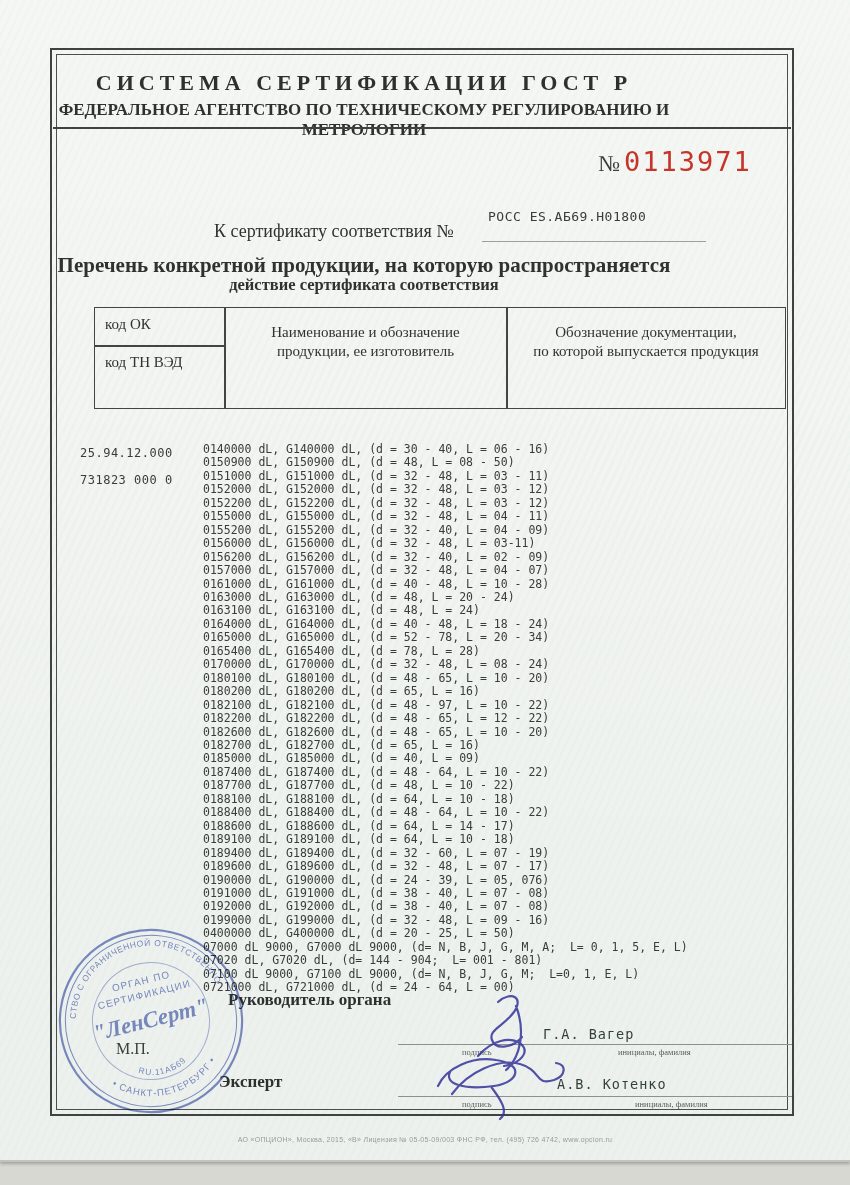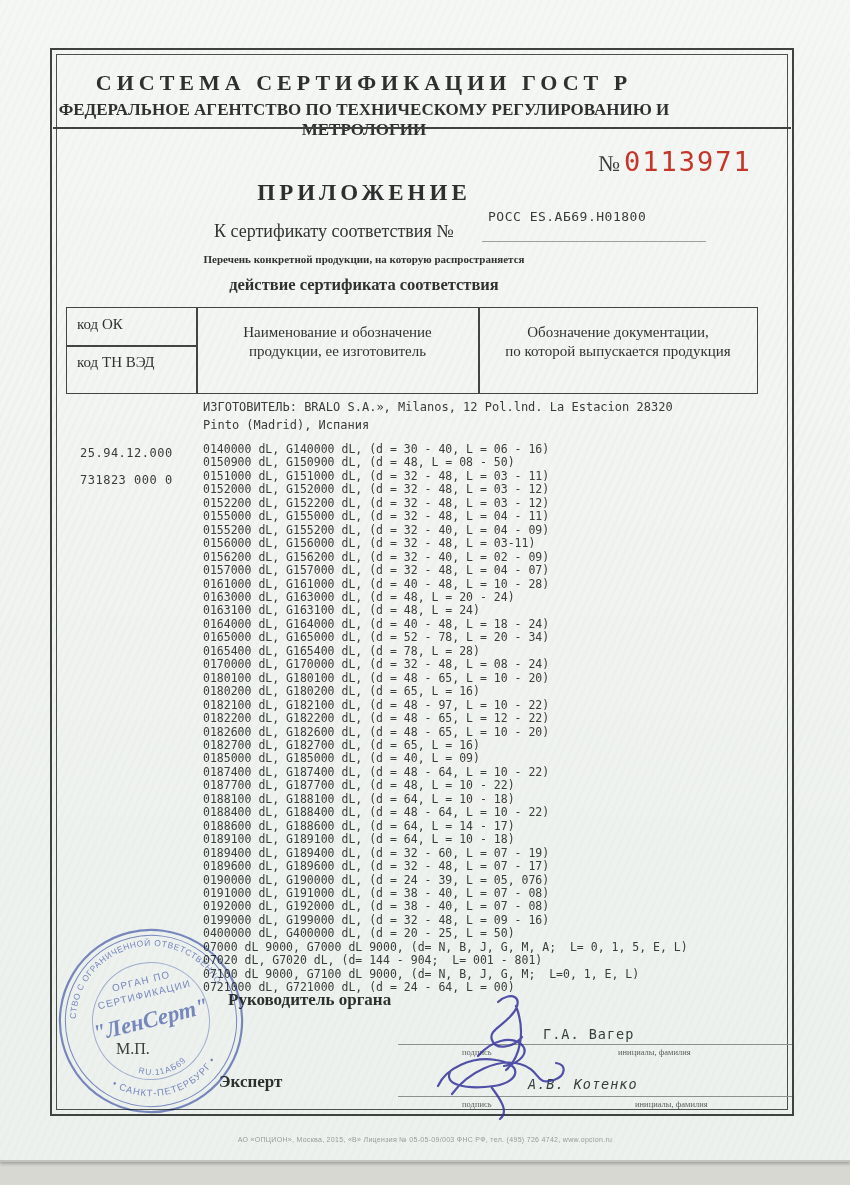--- a/index.html
+++ b/index.html
@@ -29,23 +29,23 @@
   .doc-title{top:70px;font-size:22px;font-weight:bold;letter-spacing:5px;color:#2c302f;}
   .doc-subtitle{top:100px;font-size:17px;font-weight:bold;letter-spacing:0px;color:#2c302f;}
   .header-rule{position:absolute;left:53px;top:127px;width:738px;height:2px;background:#3e4341;}
   .number-row{position:absolute;left:598px;top:146px;white-space:nowrap;}
   .number-sign{font-size:23px;color:#3a3f3d;}
   .number-value{font-family:"DejaVu Sans Mono", monospace;font-size:27px;letter-spacing:2px;font-weight:500;}
   .appendix-title{top:180px;font-size:23px;font-weight:bold;letter-spacing:4px;color:#2c302f;}
   .cert-ref-label{position:absolute;left:214px;top:221px;font-size:18px;color:#2e3331;}
   .cert-ref-value{position:absolute;left:488px;top:209px;font-family:"DejaVu Sans Mono", monospace;font-size:13px;letter-spacing:.5px;color:#3a3e3c;}
   .cert-ref-line{position:absolute;left:482px;top:241px;width:224px;height:1px;background:#9aa09d;}
-  .desc-line1{top:253px;font-size:11px;font-weight:bold;}
+  .desc-line1{top:253px;font-size:21px;font-weight:bold;}
   .desc-line2{top:275px;font-size:16.5px;font-weight:bold;}
-  .ptable{position:absolute;left:66px;top:307px;width:692px;height:87px;border:1.5px solid #41464-4;border:1.5px solid #414644;box-sizing:border-box;}
+  .ptable{position:absolute;left:94px;top:307px;width:692px;height:102px;border:1.5px solid #41464-4;border:1.5px solid #414644;box-sizing:border-box;}
   .ptable .v1{position:absolute;left:129px;top:0;width:1.5px;height:100%;background:#414644;}
   .ptable .v2{position:absolute;left:411px;top:0;width:1.5px;height:100%;background:#414644;}
   .ptable .h1{position:absolute;left:0;top:37px;width:129px;height:1.5px;background:#414644;}
   .ptable .c1a{position:absolute;left:10px;top:8px;font-size:15px;}
   .ptable .c1b{position:absolute;left:10px;top:46px;font-size:15px;}
   .ptable .c2{position:absolute;left:130px;top:15px;width:281px;text-align:center;font-size:15px;line-height:19px;white-space:pre-line;}
   .ptable .c3{position:absolute;left:412px;top:15px;width:278px;text-align:center;font-size:15px;line-height:19px;white-space:pre-line;}
   .mono{font-family:"DejaVu Sans Mono", monospace;color:#383c3a;}
   .manufacturer{position:absolute;left:203px;top:399px;font-size:12px;line-height:17.5px;white-space:pre;}
   .code-ok{position:absolute;left:80px;top:446px;font-size:12px;letter-spacing:.5px;}
@@ -72,41 +72,38 @@
 
   <div class="center-band doc-title">СИСТЕМА СЕРТИФИКАЦИИ ГОСТ Р</div>
   <div class="center-band doc-subtitle">ФЕДЕРАЛЬНОЕ АГЕНТСТВО ПО ТЕХНИЧЕСКОМУ РЕГУЛИРОВАНИЮ И МЕТРОЛОГИИ</div>
   <div class="header-rule"></div>
 
   <div class="number-row">
     <span class="number-sign">№</span>
     <span class="number-value" style="color:#c5352a;">0113971</span>
   </div>
 
-  <div class="center-band appendix-title">ПРИЛОЖЕНИЕ</div>
   <div class="cert-ref-label">К сертификату соответствия №</div>
   <div class="cert-ref-value mono">РОСС ES.АБ69.Н01800</div>
   <div class="cert-ref-line"></div>
   <div class="center-band desc-line1">Перечень конкретной продукции,  на которую распространяется</div>
   <div class="center-band desc-line2">действие сертификата соответствия</div>
 
   <div class="ptable">
     <div class="v1"></div>
     <div class="v2"></div>
     <div class="h1"></div>
     <div class="c1a">код ОК</div>
     <div class="c1b">код ТН ВЭД</div>
     <div class="c2">Наименование и обозначение
 продукции, ее изготовитель</div>
     <div class="c3">Обозначение документации,
 по которой выпускается продукция</div>
   </div>
 
-  <div class="manufacturer mono">ИЗГОТОВИТЕЛЬ: BRALO S.A.», Milanos, 12 Pol.lnd. La Estacion 28320
-Pinto (Madrid), Испания</div>
   <div class="code-ok mono">25.94.12.000</div>
   <div class="code-tnved mono">731823 000 0</div>
   <div class="product-list mono">0140000 dL, G140000 dL, (d = 30 - 40, L = 06 - 16)
 0150900 dL, G150900 dL, (d = 48, L = 08 - 50)
 0151000 dL, G151000 dL, (d = 32 - 48, L = 03 - 11)
 0152000 dL, G152000 dL, (d = 32 - 48, L = 03 - 12)
 0152200 dL, G152200 dL, (d = 32 - 48, L = 03 - 12)
 0155000 dL, G155000 dL, (d = 32 - 48, L = 04 - 11)
 0155200 dL, G155200 dL, (d = 32 - 40, L = 04 - 09)
 0156000 dL, G156000 dL, (d = 32 - 48, L = 03-11)
@@ -149,21 +146,21 @@
   <div class="sig-label" style="left:228px;top:990px;">Руководитель органа</div>
   <div class="sig-line" style="left:398px;top:1044px;width:214px;"></div>
   <div class="sig-caption" style="left:462px;top:1047px;">подпись</div>
   <div class="sig-name" style="left:543px;top:1026px;">Г.А. Вагер</div>
   <div class="sig-line" style="left:598px;top:1044px;width:194px;"></div>
   <div class="sig-caption" style="left:618px;top:1047px;">инициалы, фамилия</div>
 
   <div class="sig-label" style="left:219px;top:1072px;">Эксперт</div>
   <div class="sig-line" style="left:398px;top:1096px;width:214px;"></div>
   <div class="sig-caption" style="left:462px;top:1099px;">подпись</div>
-  <div class="sig-name" style="left:528px;top:1076px;font-style:italic;">А.В. Котенко</div>
+  <div class="sig-name" style="left:557px;top:1076px;">А.В. Котенко</div>
   <div class="sig-line" style="left:598px;top:1096px;width:194px;"></div>
   <div class="sig-caption" style="left:635px;top:1099px;">инициалы, фамилия</div>
 
   <svg class="stamp" viewBox="0 0 200 200">
     <g transform="rotate(-14 100 100)" fill="none" stroke="#4e63b5">
       <circle cx="100" cy="100" r="92" stroke-width="2.2"></circle>
       <circle cx="100" cy="100" r="86.5" stroke-width="1"></circle>
       <circle cx="100" cy="100" r="59" stroke-width="1" opacity=".65"></circle>
       <defs>
         <path id="arcTop" d="M26.6,80.3 A76,76 0 0 1 173.4,80.3"></path>

